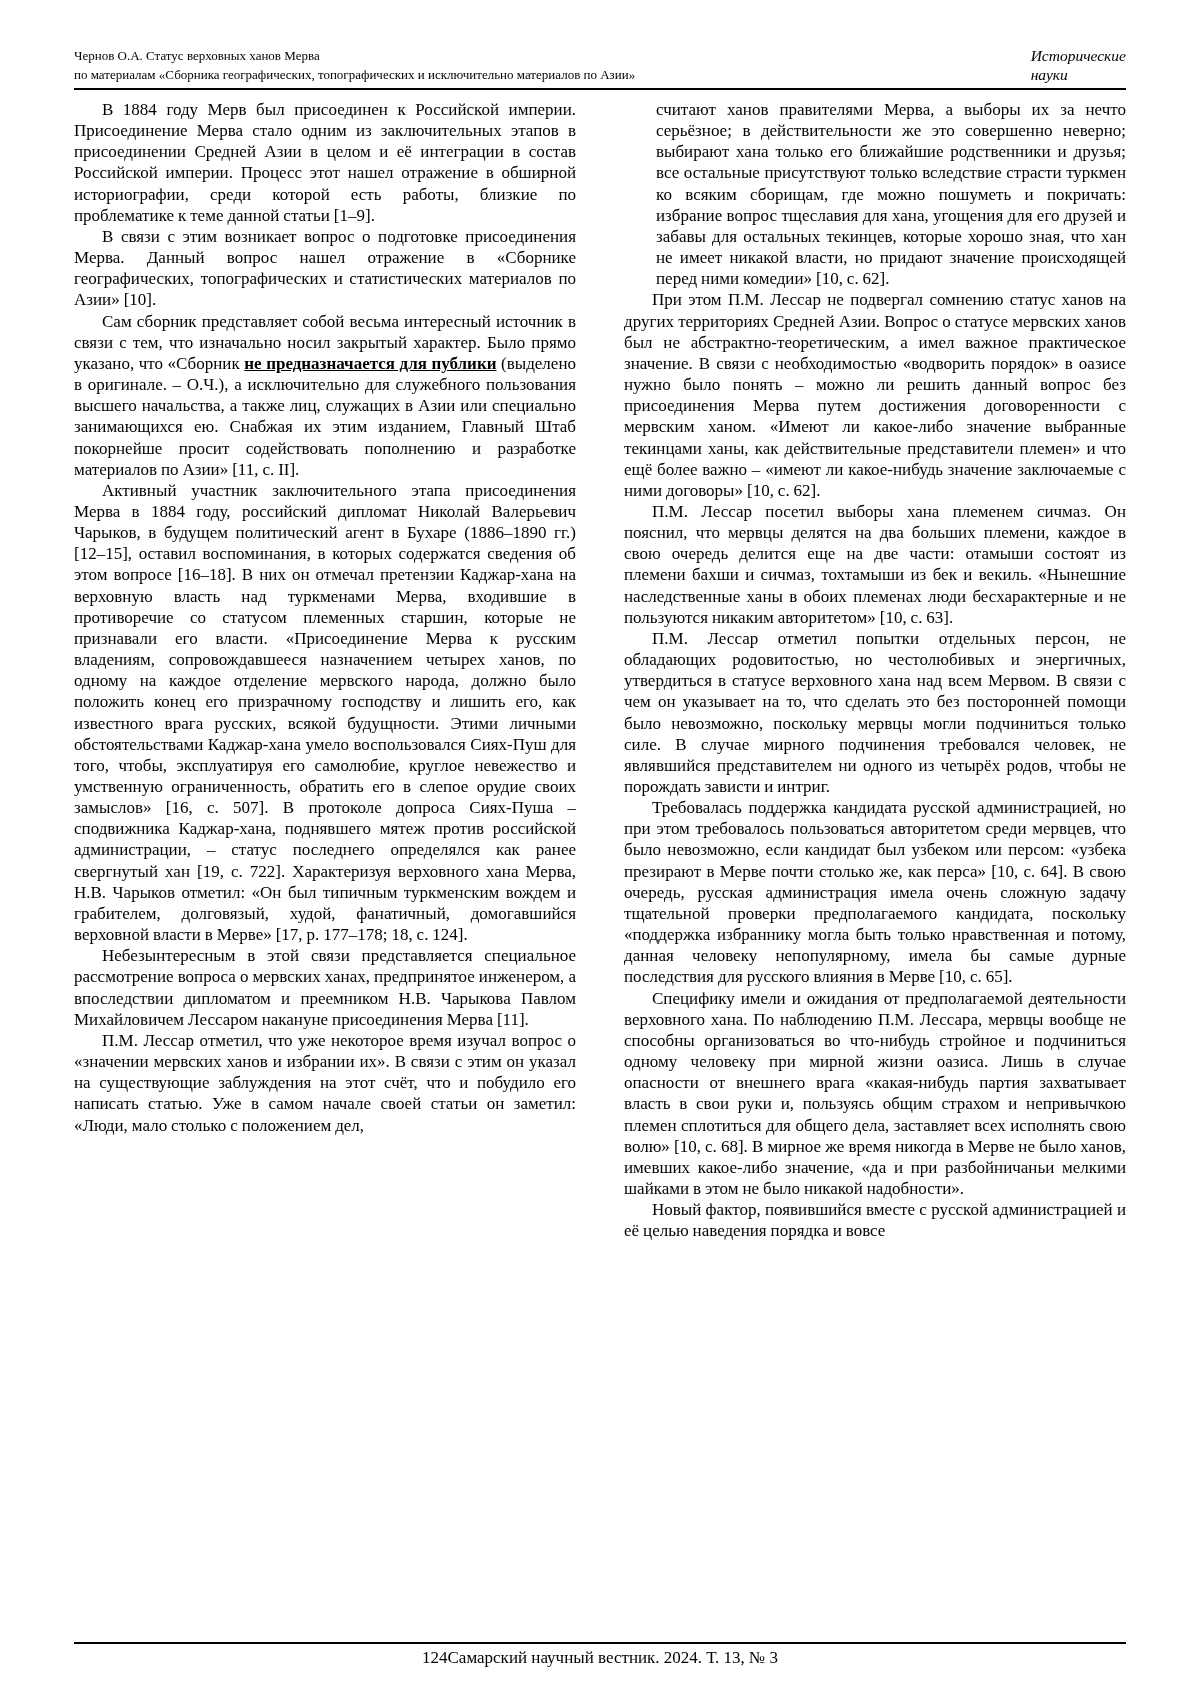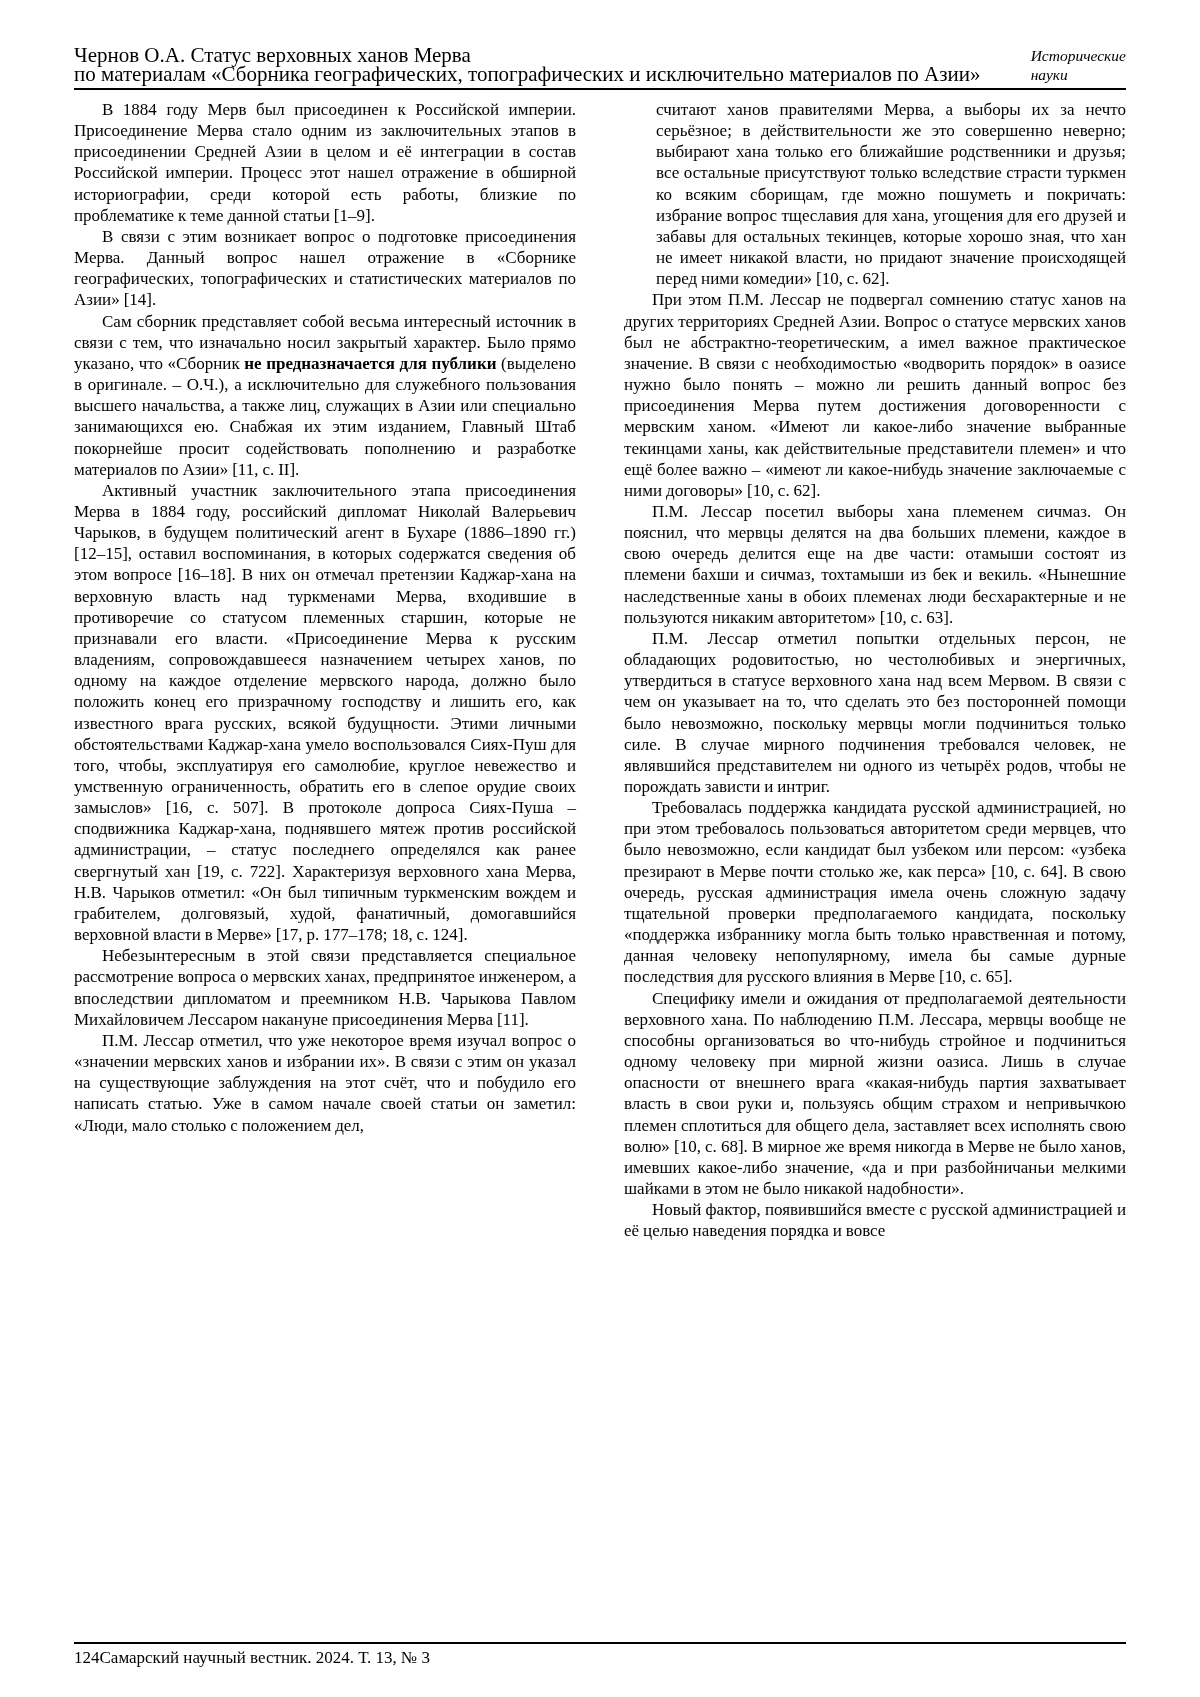--- a/index.html
+++ b/index.html
@@ -8,50 +8,50 @@
     width: 1200px;
     height: 1697px;
     margin: 0 auto;
     background: #ffffff;
     box-sizing: border-box;
     padding: 46px 74px 0 74px;
     font-family: "Liberation Serif", serif;
     color: #000;
   }
   .header { display: flex; justify-content: space-between; align-items: flex-start; }
-  .header-left { font-size: 21px; line-height: 19px; }
+  .header-left { font-size: 13px; line-height: 19px; }
   .header-right { font-size: 15.5px; line-height: 19px; font-style: italic; text-align: left; white-space: nowrap; }
   .rule { border-top: 2px solid #000; }
   .header-rule { margin-top: 4px; margin-bottom: 9px; }
   .columns {
     display: flex;
     gap: 48px;
   }
   .col {
     width: 511px;
     text-align: justify;
     font-size: 17px;
     line-height: 21.15px;
     hyphens: auto;
     -webkit-hyphens: auto;
     word-spacing: -0.3px;
   }
   .col p { margin: 0; text-indent: 28px; }
   .col p.no-indent { text-indent: 0; margin-left: 32px; }
-  .bold { font-weight: bold; }
+  .bold { font-weight: bold; text-decoration: underline; }
   .footer {
     position: absolute;
     left: 74px;
     right: 74px;
     bottom: 28px;
   }
   .footer-rule { margin-bottom: 3px; }
   .footer-row {
     display: flex;
-    justify-content: flex-start;
+    justify-content: center;
     font-size: 17px;
     line-height: 22px;
   }
 </style>
 </head>
 <body>
 
 <div class="page">
 
   <div class="header">
@@ -63,21 +63,21 @@
       <div>Исторические</div>
       <div>науки</div>
     </div>
   </div>
 
   <div class="rule header-rule"></div>
 
   <div class="columns">
     <div class="col" id="left-col">
         <p><span>В 1884 году Мерв был присоединен к Российской империи. Присоединение Мерва стало одним из заключительных этапов в присоединении Средней Азии в целом и её интеграции в состав Российской империи. Процесс этот нашел отражение в обширной историографии, среди которой есть работы, близкие по проблематике к теме данной статьи [1–9].</span></p>
-        <p><span>В связи с этим возникает вопрос о подготовке присоединения Мерва. Данный вопрос нашел отражение в «Сборнике географических, топографических и статистических материалов по Азии» [14].</span></p>
+        <p><span>В связи с этим возникает вопрос о подготовке присоединения Мерва. Данный вопрос нашел отражение в «Сборнике географических, топографических и статистических материалов по Азии» [10].</span></p>
         <p><span>Сам сборник представляет собой весьма интересный источник в связи с тем, что изначально носил закрытый характер. Было прямо указано, что «Сборник </span><span class="bold">не предназначается для публики</span><span> (выделено в оригинале. – О.Ч.), а исключительно для служебного пользования высшего начальства, а также лиц, служащих в Азии или специально занимающихся ею. Снабжая их этим изданием, Главный Штаб покорнейше просит содействовать пополнению и разработке материалов по Азии» [11, с. II].</span></p>
         <p><span>Активный участник заключительного этапа присоединения Мерва в 1884 году, российский дипломат Николай Валерьевич Чарыков, в будущем политический агент в Бухаре (1886–1890 гг.) [12–15], оставил воспоминания, в которых содержатся сведения об этом вопросе [16–18]. В них он отмечал претензии Каджар-хана на верховную власть над туркменами Мерва, входившие в противоречие со статусом племенных старшин, которые не признавали его власти. «Присоединение Мерва к русским владениям, сопровождавшееся назначением четырех ханов, по одному на каждое отделение мервского народа, должно было положить конец его призрачному господству и лишить его, как известного врага русских, всякой будущности. Этими личными обстоятельствами Каджар-хана умело воспользовался Сиях-Пуш для того, чтобы, эксплуатируя его самолюбие, круглое невежество и умственную ограниченность, обратить его в слепое орудие своих замыслов» [16, с. 507]. В протоколе допроса Сиях-Пуша – сподвижника Каджар-хана, поднявшего мятеж против российской администрации, – статус последнего определялся как ранее свергнутый хан [19, с. 722]. Характеризуя верховного хана Мерва, Н.В. Чарыков отметил: «Он был типичным туркменским вождем и грабителем, долговязый, худой, фанатичный, домогавшийся верховной власти в Мерве» [17, p. 177–178; 18, с. 124].</span></p>
         <p><span>Небезынтересным в этой связи представляется специальное рассмотрение вопроса о мервских ханах, предпринятое инженером, а впоследствии дипломатом и преемником Н.В. Чарыкова Павлом Михайловичем Лессаром накануне присоединения Мерва [11].</span></p>
         <p><span>П.М. Лессар отметил, что уже некоторое время изучал вопрос о «значении мервских ханов и избрании их». В связи с этим он указал на существующие заблуждения на этот счёт, что и побудило его написать статью. Уже в самом начале своей статьи он заметил: «Люди, мало столько с положением дел,</span></p>
       </div>
     <div class="col" id="right-col">
         <p class="no-indent"><span>считают ханов правителями Мерва, а выборы их за нечто серьёзное; в действительности же это совершенно неверно; выбирают хана только его ближайшие родственники и друзья; все остальные присутствуют только вследствие страсти туркмен ко всяким сборищам, где можно пошуметь и покричать: избрание вопрос тщеславия для хана, угощения для его друзей и забавы для остальных текинцев, которые хорошо зная, что хан не имеет никакой власти, но придают значение происходящей перед ними комедии» [10, с. 62].</span></p>
         <p><span>При этом П.М. Лессар не подвергал сомнению статус ханов на других территориях Средней Азии. Вопрос о статусе мервских ханов был не абстрактно-теоретическим, а имел важное практическое значение. В связи с необходимостью «водворить порядок» в оазисе нужно было понять – можно ли решить данный вопрос без присоединения Мерва путем достижения договоренности с мервским ханом. «Имеют ли какое-либо значение выбранные текинцами ханы, как действительные представители племен» и что ещё более важно – «имеют ли какое-нибудь значение заключаемые с ними договоры» [10, с. 62].</span></p>
         <p><span>П.М. Лессар посетил выборы хана племенем сичмаз. Он пояснил, что мервцы делятся на два больших племени, каждое в свою очередь делится еще на две части: отамыши состоят из племени бахши и сичмаз, тохтамыши из бек и векиль. «Нынешние наследственные ханы в обоих племенах люди бесхарактерные и не пользуются никаким авторитетом» [10, с. 63].</span></p>
         <p><span>П.М. Лессар отметил попытки отдельных персон, не обладающих родовитостью, но честолюбивых и энергичных, утвердиться в статусе верховного хана над всем Мервом. В связи с чем он указывает на то, что сделать это без посторонней помощи было невозможно, поскольку мервцы могли подчиниться только силе. В случае мирного подчинения требовался человек, не являвшийся представителем ни одного из четырёх родов, чтобы не порождать зависти и интриг.</span></p>

